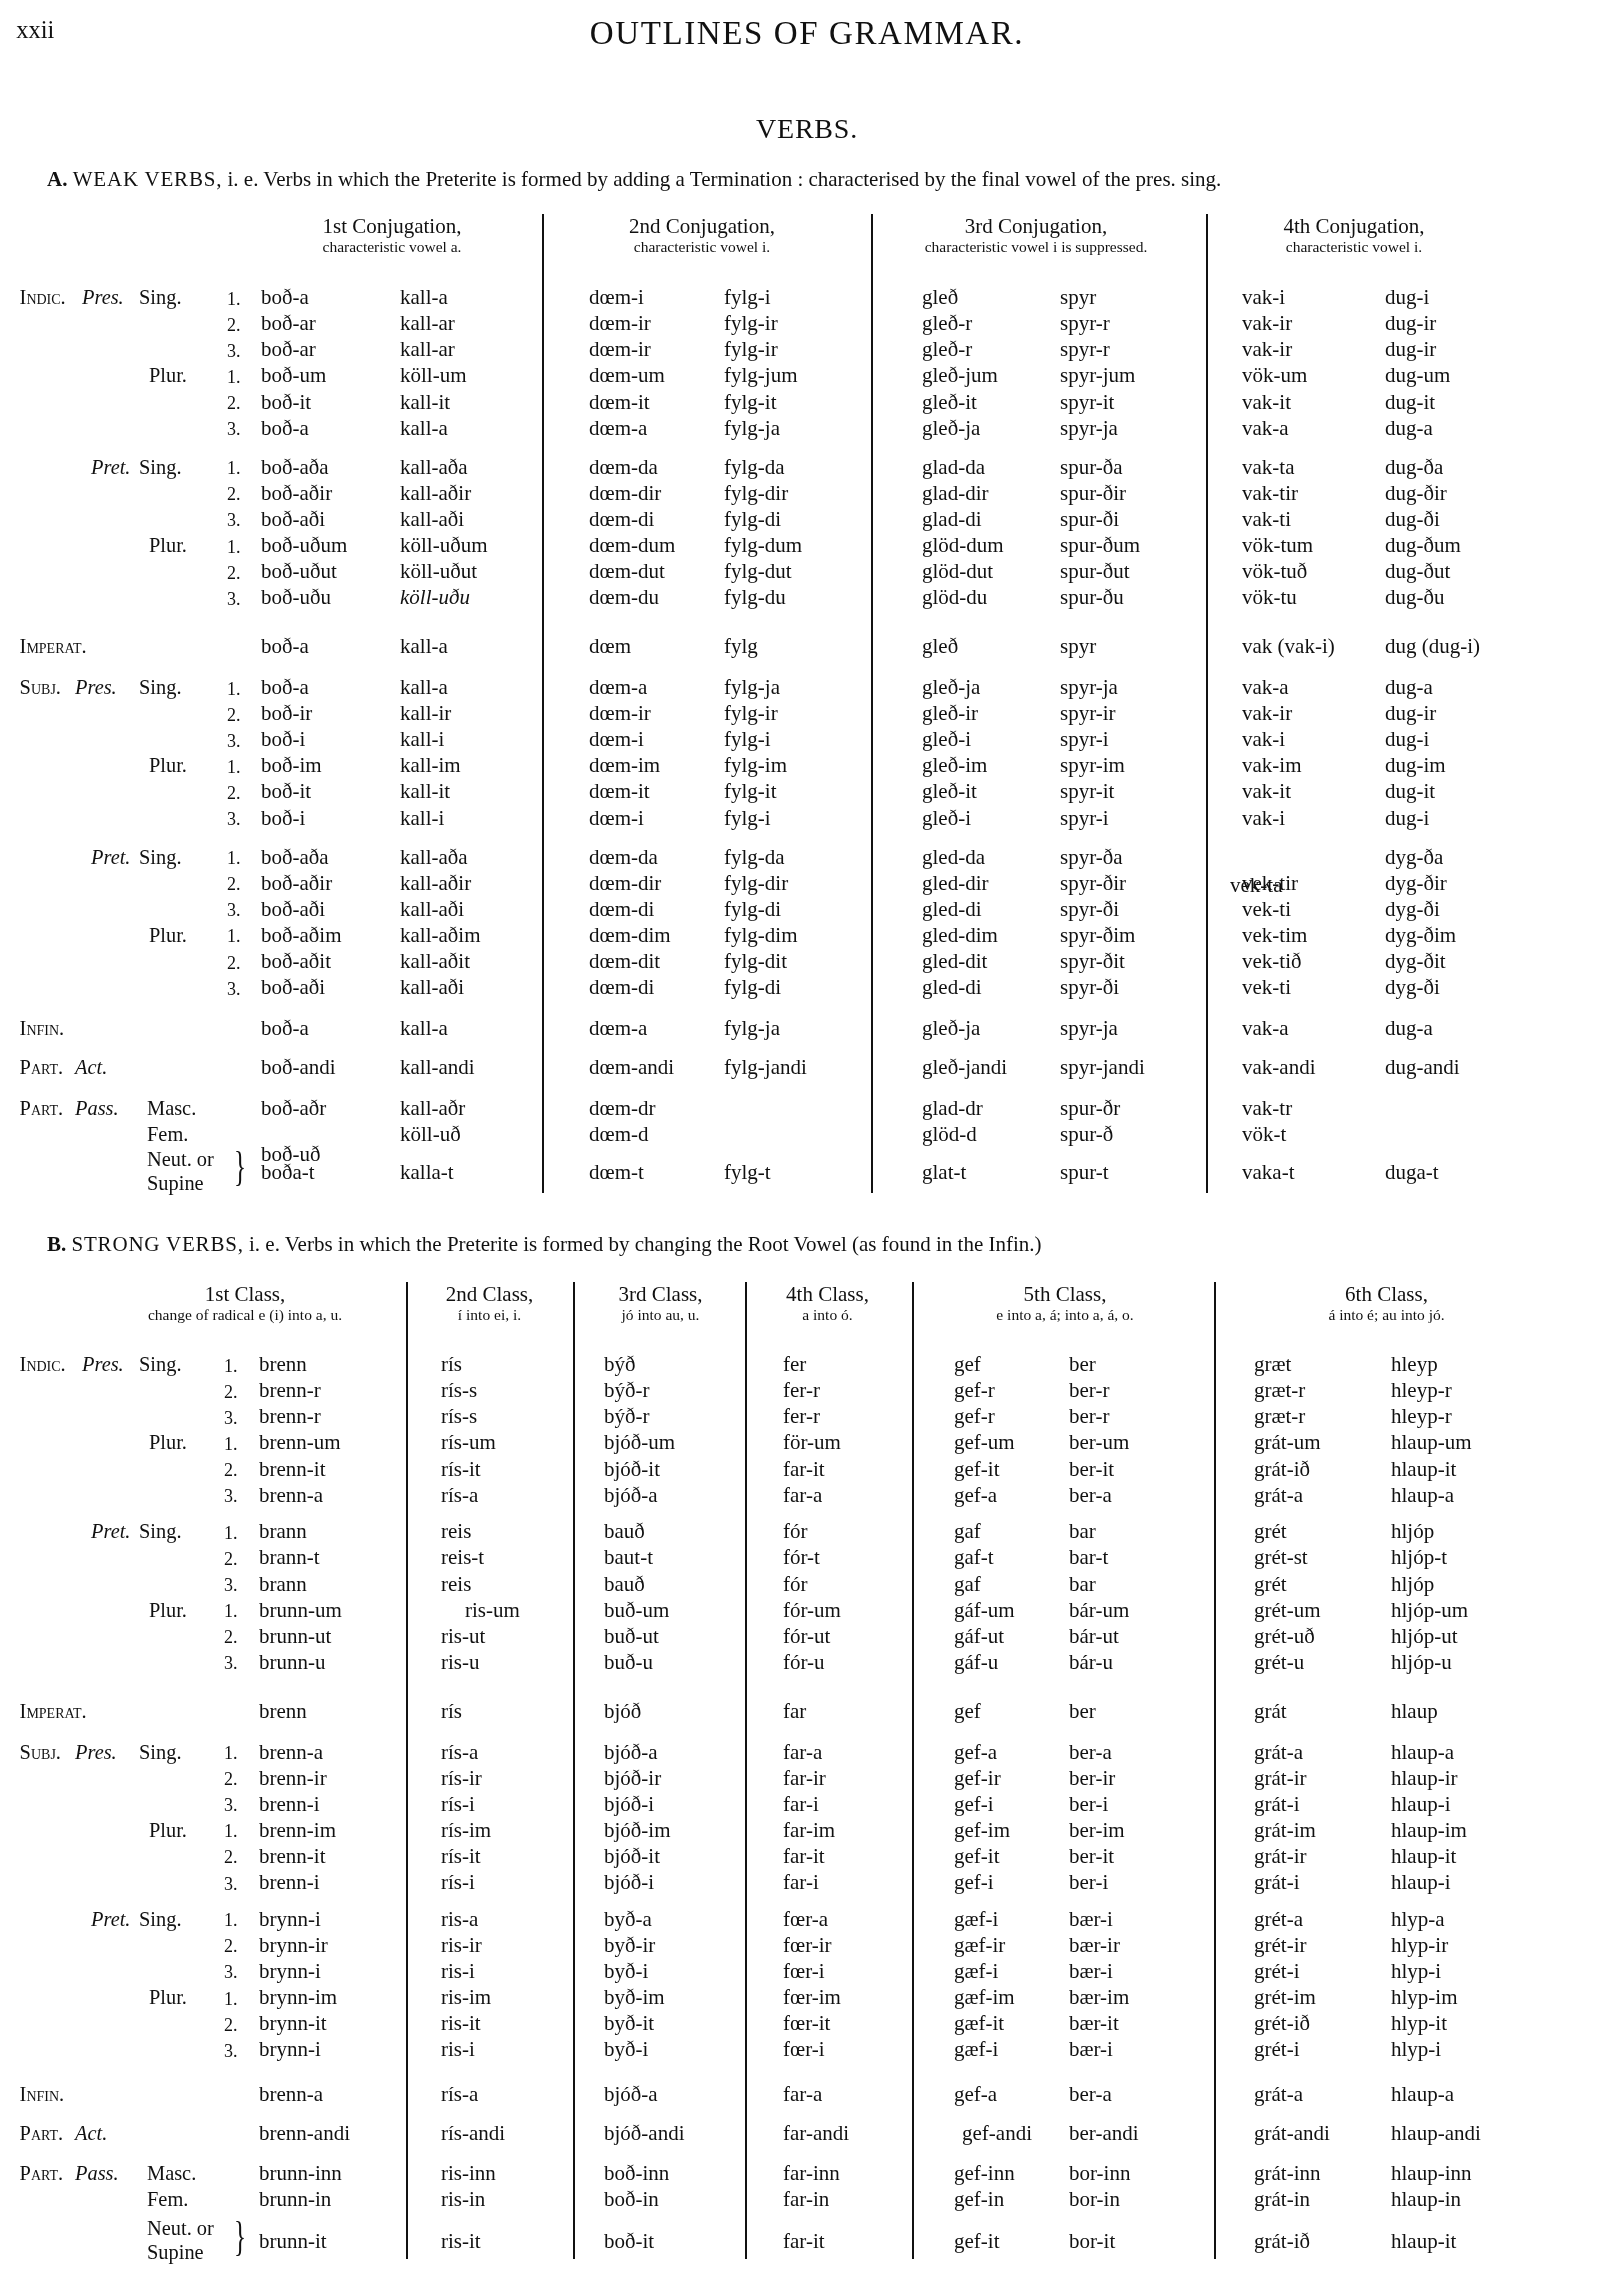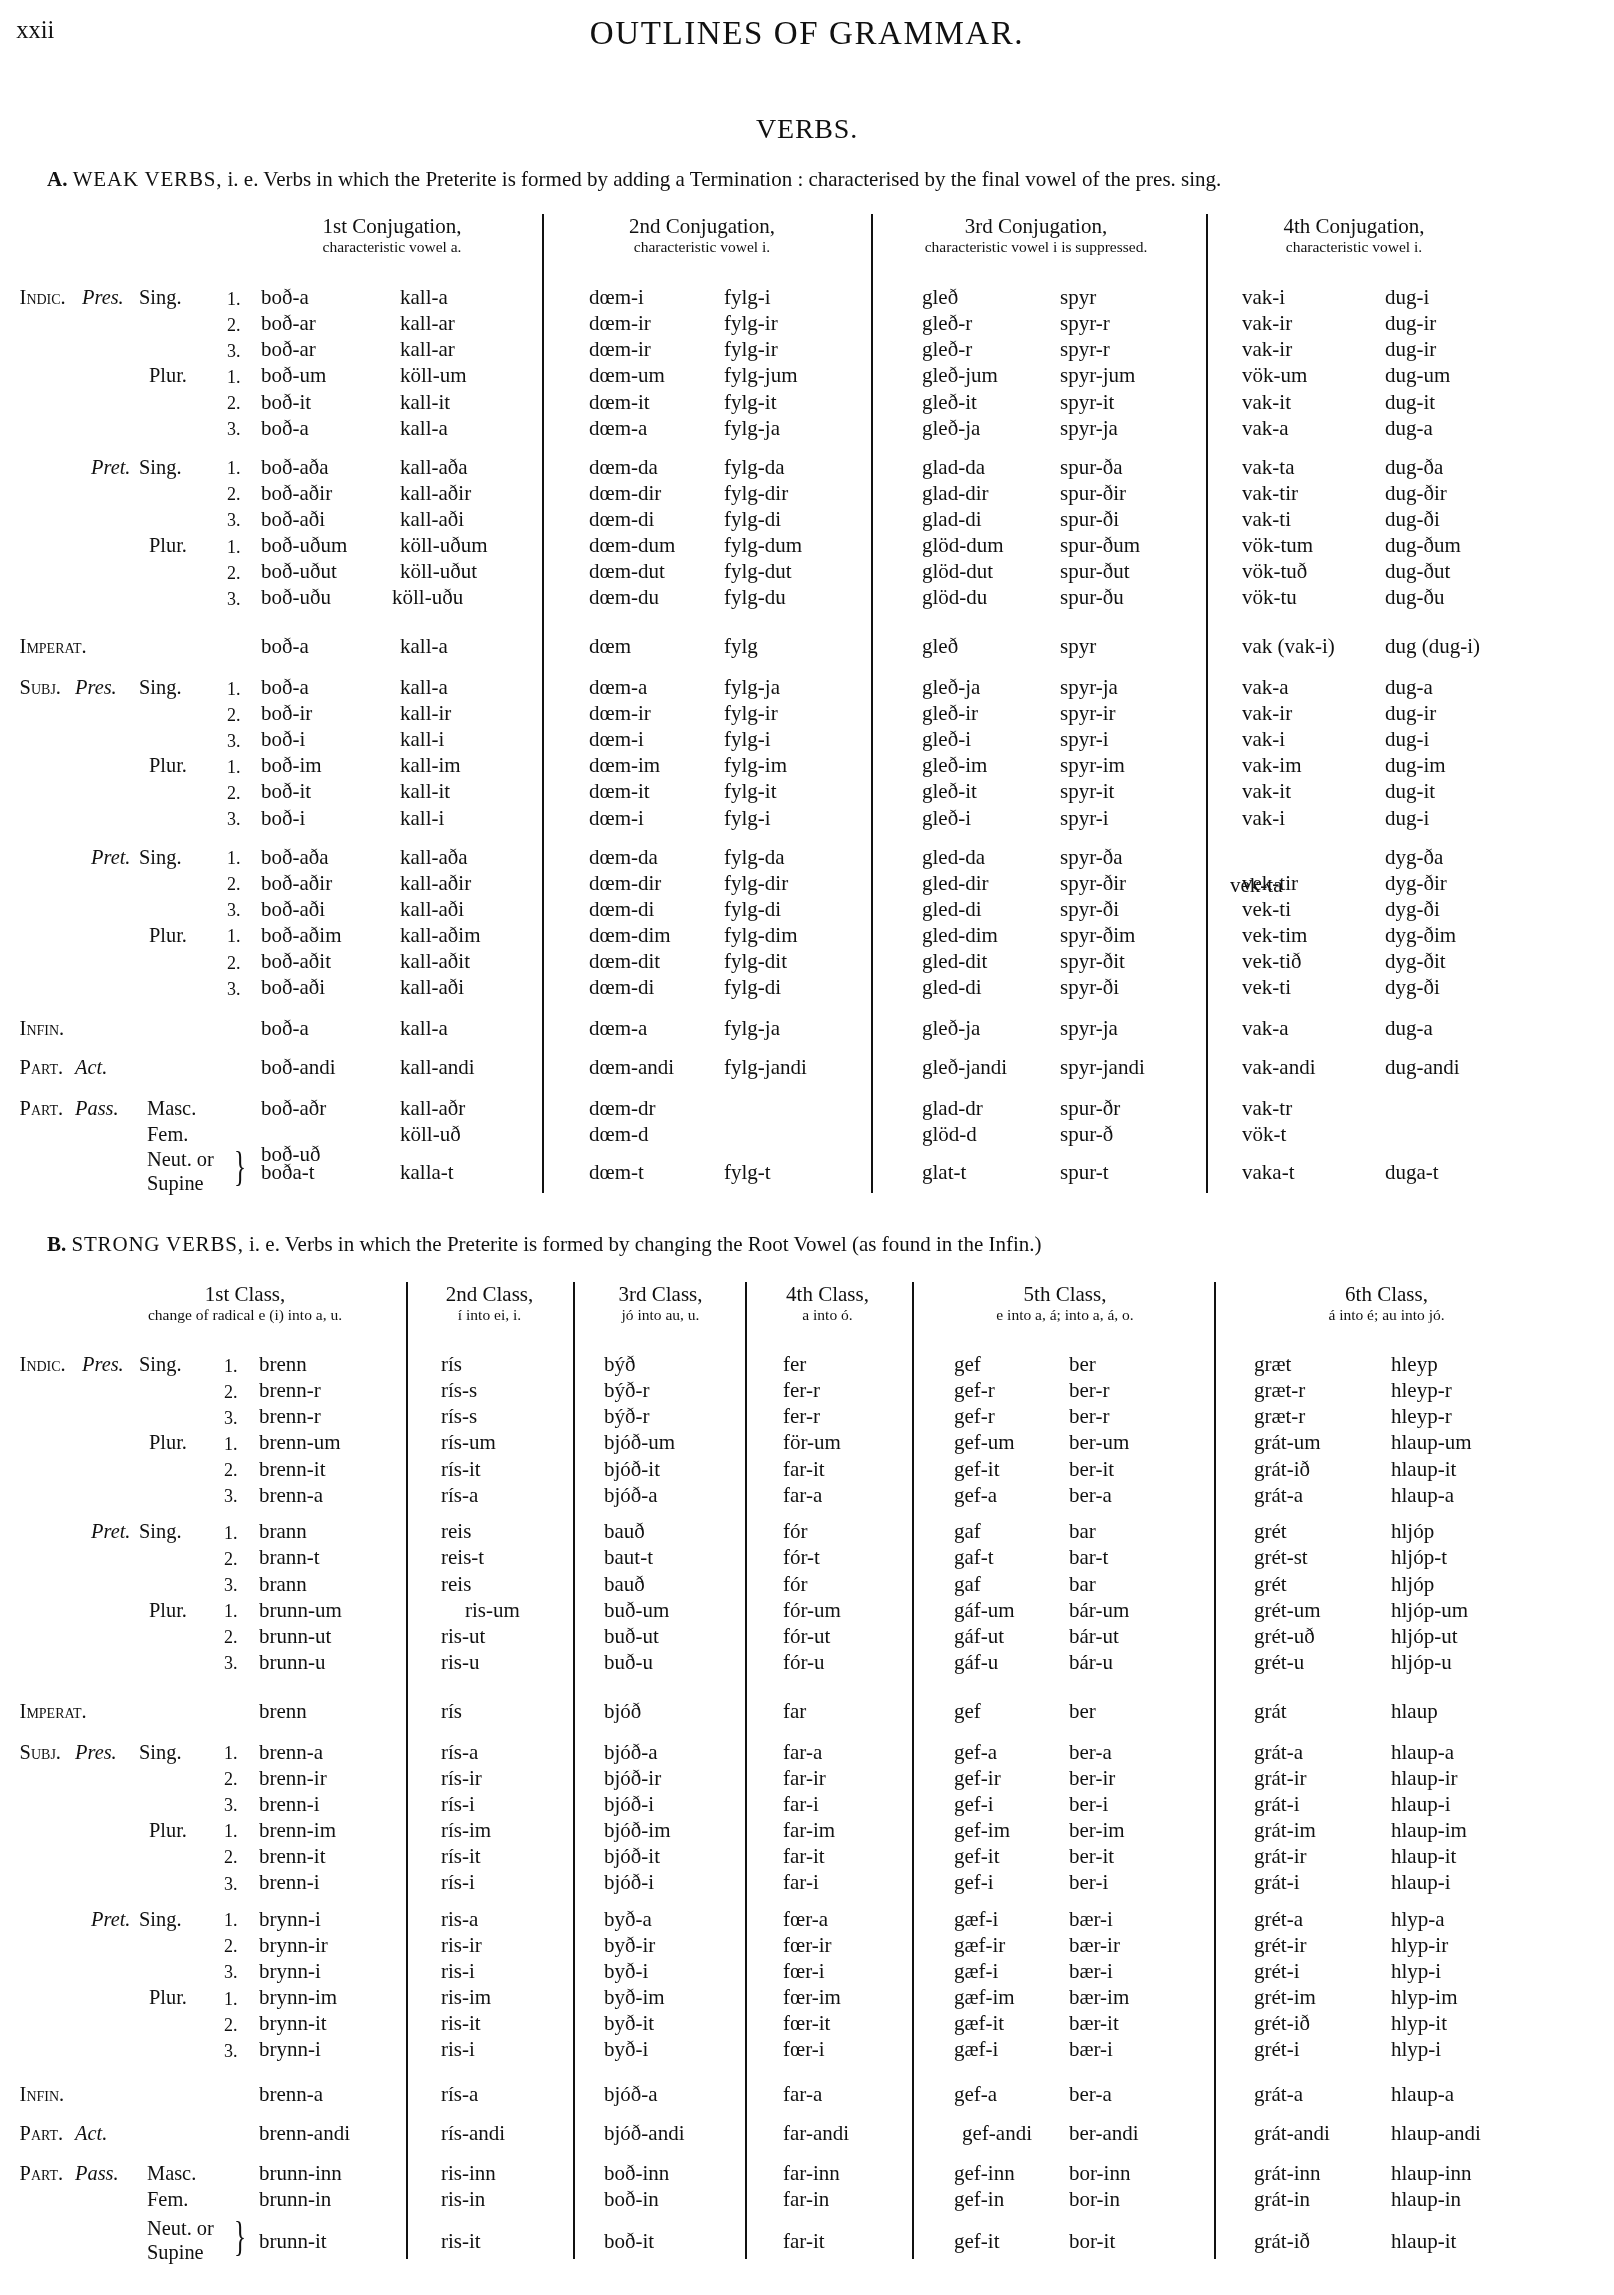--- a/index.html
+++ b/index.html
@@ -163,21 +163,21 @@
     <div class="cell" style="left:261px;top:561px;">boð-uðut</div>
     <div class="cell" style="left:400px;top:561px;">köll-uðut</div>
     <div class="cell" style="left:589px;top:561px;">dœm-dut</div>
     <div class="cell" style="left:724px;top:561px;">fylg-dut</div>
     <div class="cell" style="left:922px;top:561px;">glöd-dut</div>
     <div class="cell" style="left:1060px;top:561px;">spur-ðut</div>
     <div class="cell" style="left:1242px;top:561px;">vök-tuð</div>
     <div class="cell" style="left:1385px;top:561px;">dug-ðut</div>
     <div class="num" style="left:227px;top:590px;">3.</div>
     <div class="cell" style="left:261px;top:587px;">boð-uðu</div>
-    <div class="cell" style="left:392px;top:587px;">köll-uðu</div>
+    <div class="cell" style="left:400px;top:587px;font-style:italic;">köll-uðu</div>
     <div class="cell" style="left:589px;top:587px;">dœm-du</div>
     <div class="cell" style="left:724px;top:587px;">fylg-du</div>
     <div class="cell" style="left:922px;top:587px;">glöd-du</div>
     <div class="cell" style="left:1060px;top:587px;">spur-ðu</div>
     <div class="cell" style="left:1242px;top:587px;">vök-tu</div>
     <div class="cell" style="left:1385px;top:587px;">dug-ðu</div>
     <div class="lab" style="left:19.6px;top:636px;font-variant:small-caps;">Imperat.</div>
     <div class="cell" style="left:261px;top:636px;">boð-a</div>
     <div class="cell" style="left:400px;top:636px;">kall-a</div>
     <div class="cell" style="left:589px;top:636px;">dœm</div>

